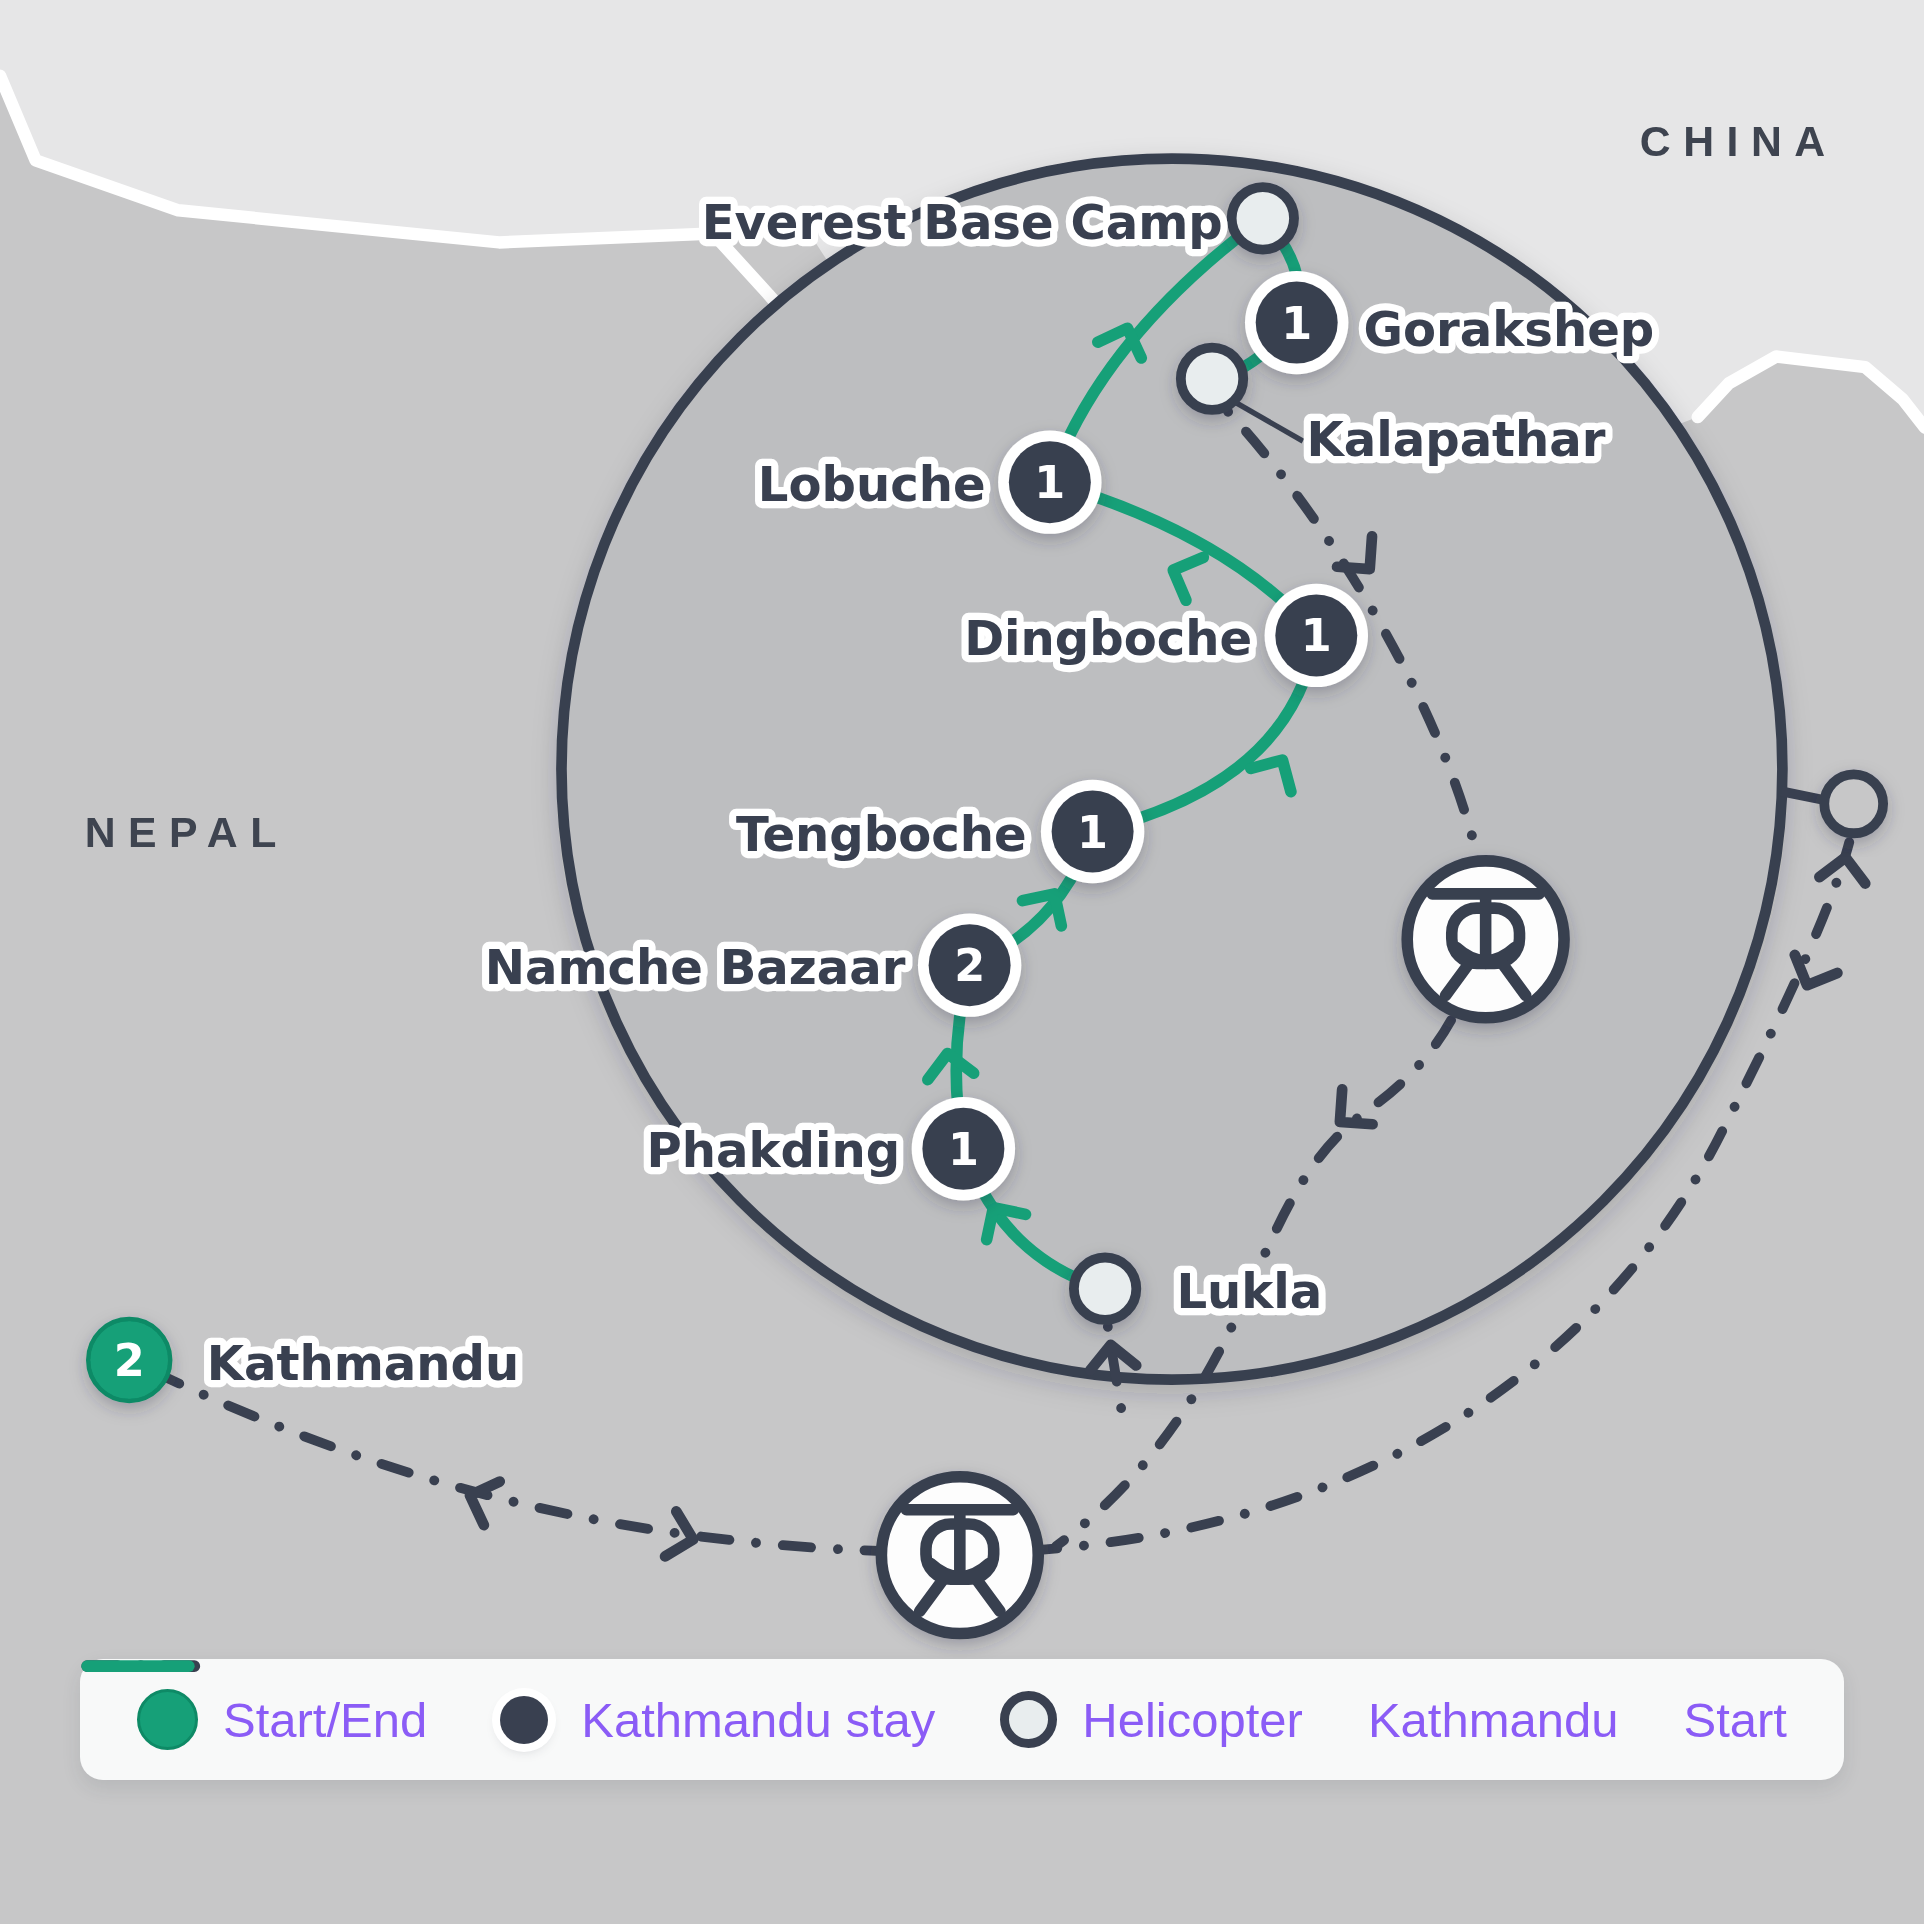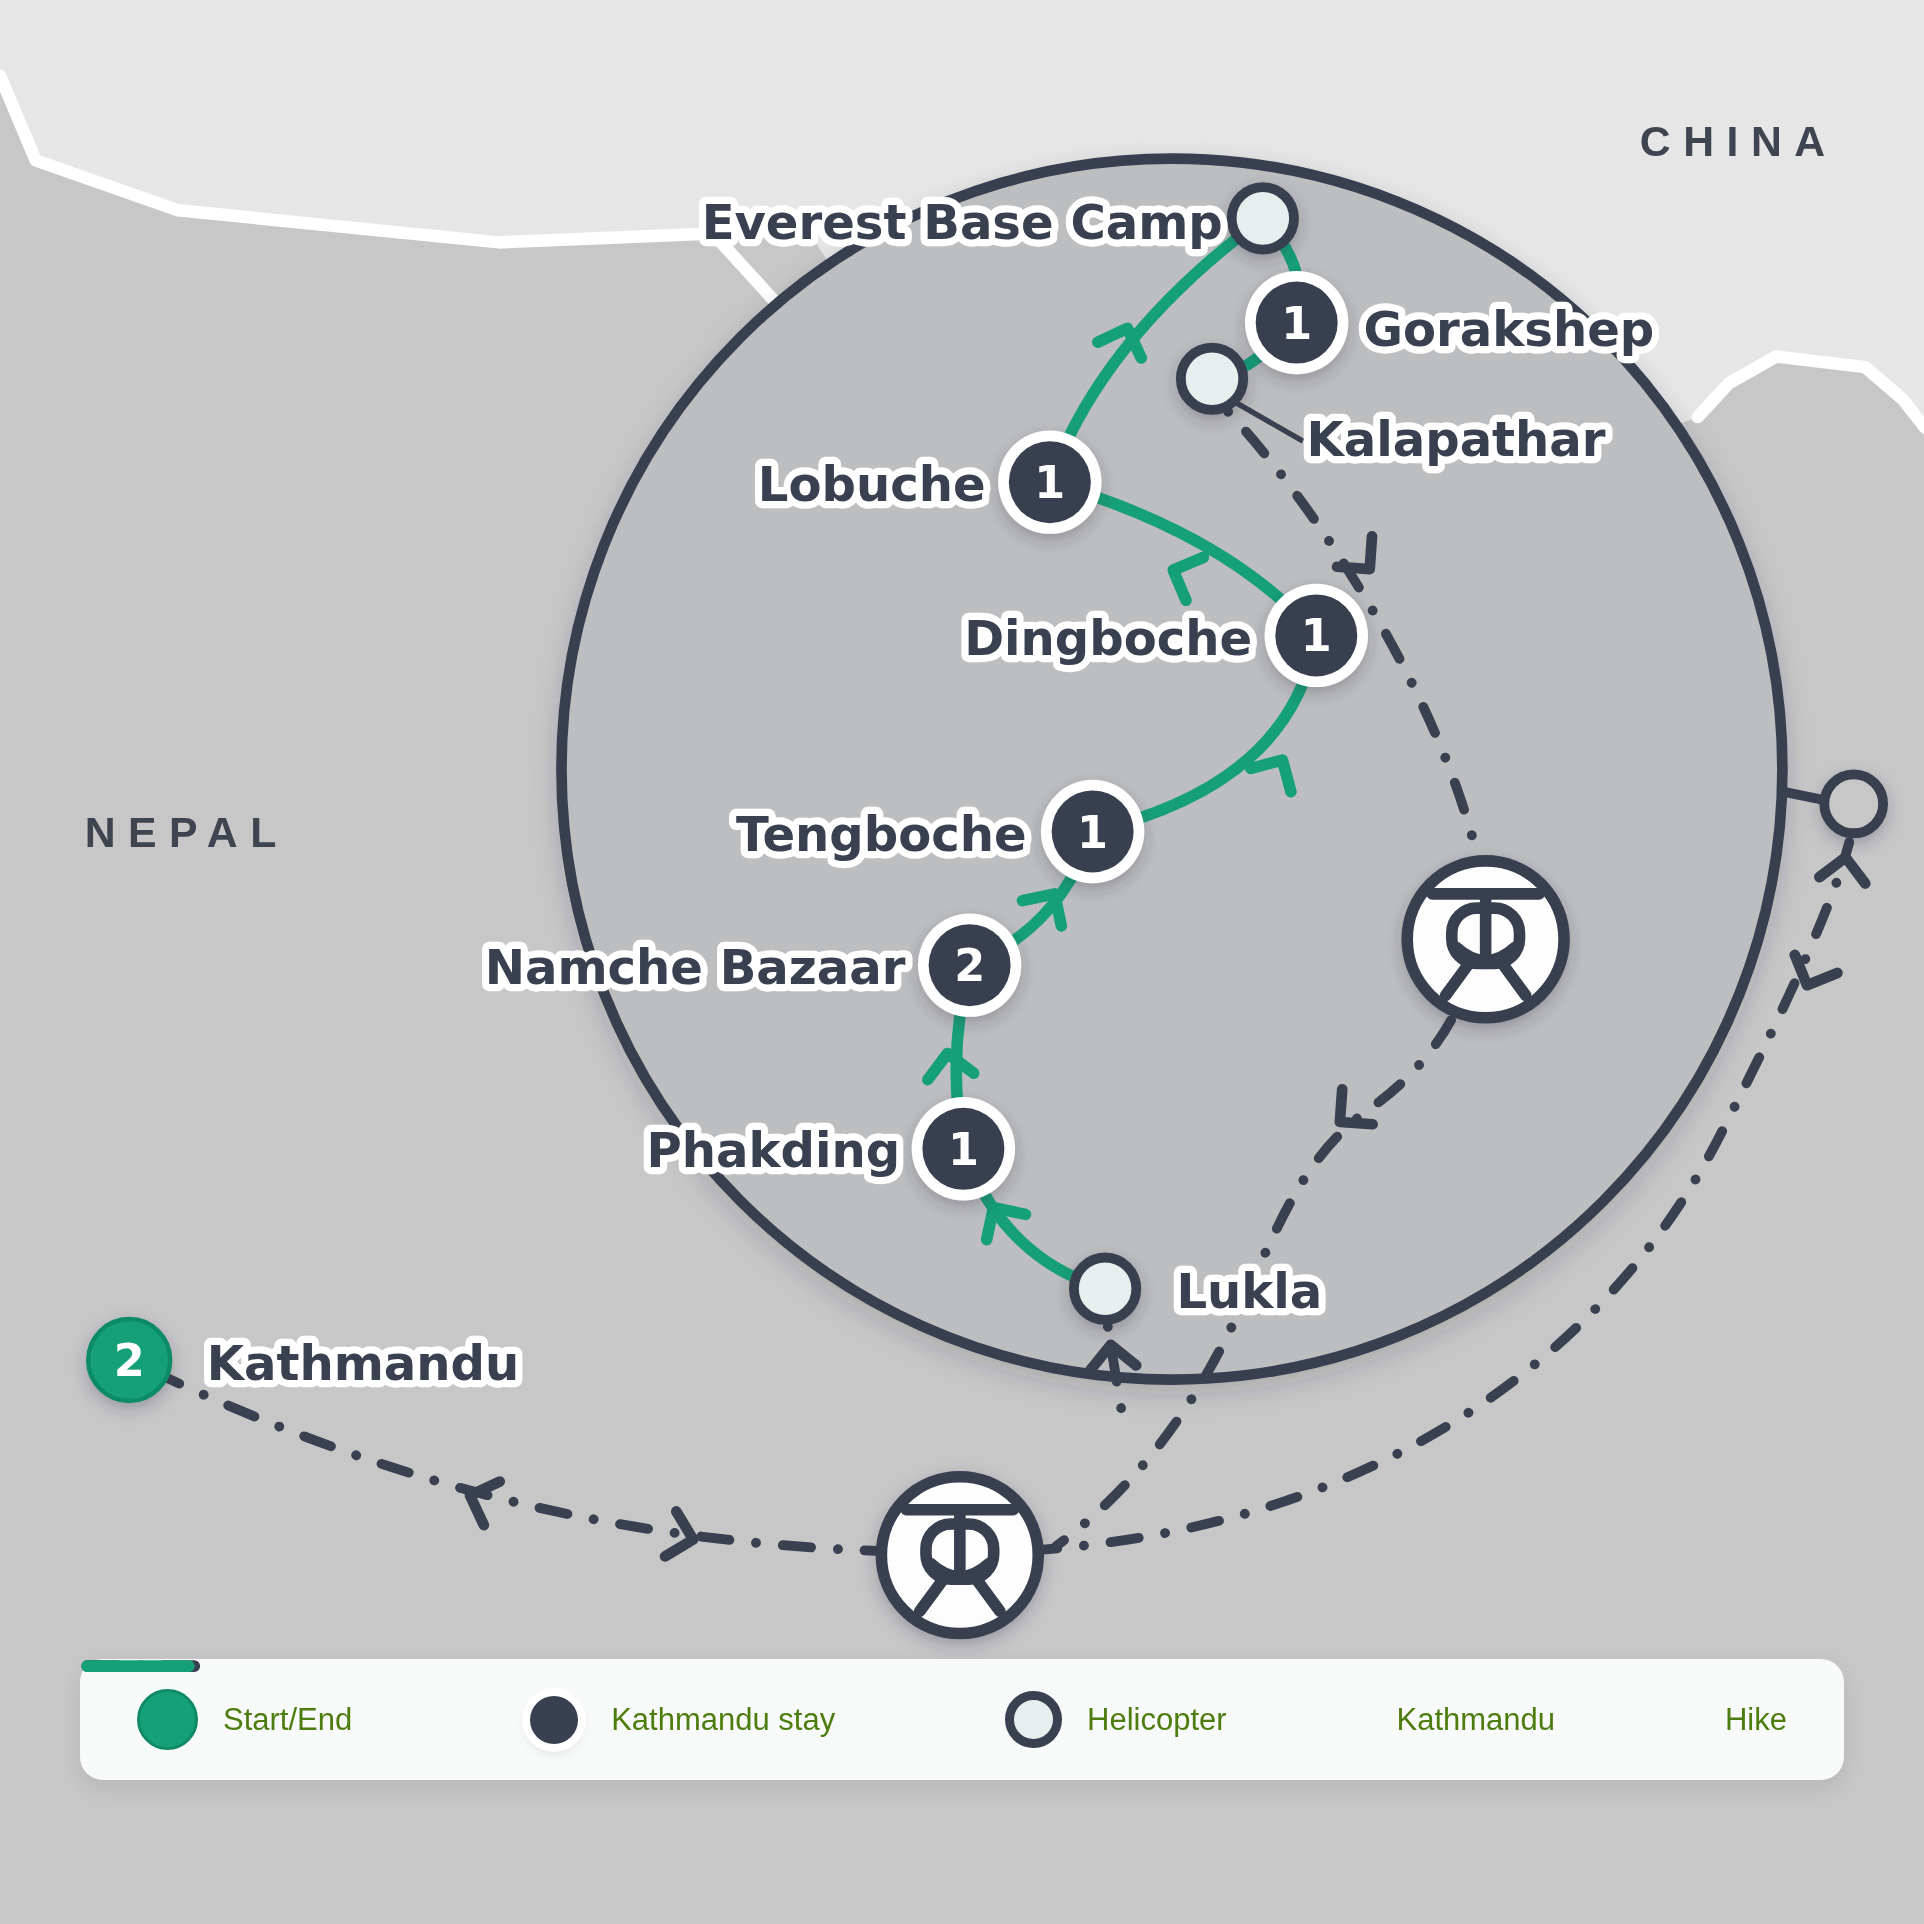--- a/index.html
+++ b/index.html
@@ -22,21 +22,21 @@
     stroke-dasharray:0.1 30 32 30;}
   .heli-arrow{stroke:#394050;stroke-width:12;fill:none;stroke-linecap:round;stroke-linejoin:round;}
   .border-line{stroke:#FFFFFF;stroke-width:14;fill:none;stroke-linejoin:round;stroke-linecap:round;}
 
   
   #legend{position:absolute;left:80px;top:1659px;width:1764px;height:121px;
     background:#F8F9F9;border-radius:23px;display:flex;align-items:center;
     justify-content:space-between;padding:0 57px;box-sizing:border-box;
     box-shadow:0 7.1px 19.6px rgba(40,45,60,0.10);}
   .legend-item{display:flex;align-items:center;gap:25px;}
-  .legend-label{font-size:31px;color:#4d7c0f;font-weight:500;}
+  .legend-label{font-size:49px;color:#8b5cf6;font-weight:500;}
   .dot{border-radius:50%;}
   .dot-start{width:55px;height:55px;background:#16A078;border:3.6px solid #0E8A66;}
   .dot-overnight{width:48px;height:48px;background:#394050;margin:0 8px;
     box-shadow:0 0 0 8px #FFFFFF, 0 5.3px 12.5px rgba(40,45,60,0.25);}
   .dot-sight{width:39px;height:39px;background:#E8EDEE;border:9px solid #394050;}
 </style>
 </head>
 <body>
 
 <div id="stage">
@@ -180,17 +180,17 @@
   <div class="legend-item">
     <svg width="125" height="14.3" viewBox="0 0 140 16">
       <line x1="8" y1="8" x2="132" y2="8" stroke="#394050" stroke-width="13" stroke-linecap="round" stroke-dasharray="34 26 0.1 26"></line>
     </svg>
     <div class="legend-label">Kathmandu</div>
   </div>
   <div class="legend-item">
     <svg width="116" height="14.3" viewBox="0 0 130 16">
       <line x1="8" y1="8" x2="122" y2="8" stroke="#16A078" stroke-width="13" stroke-linecap="round"></line>
     </svg>
-    <div class="legend-label">Hike</div>
+    <div class="legend-label">Start</div>
   </div>
 </div>
 </div>
 
 
 </body></html>

